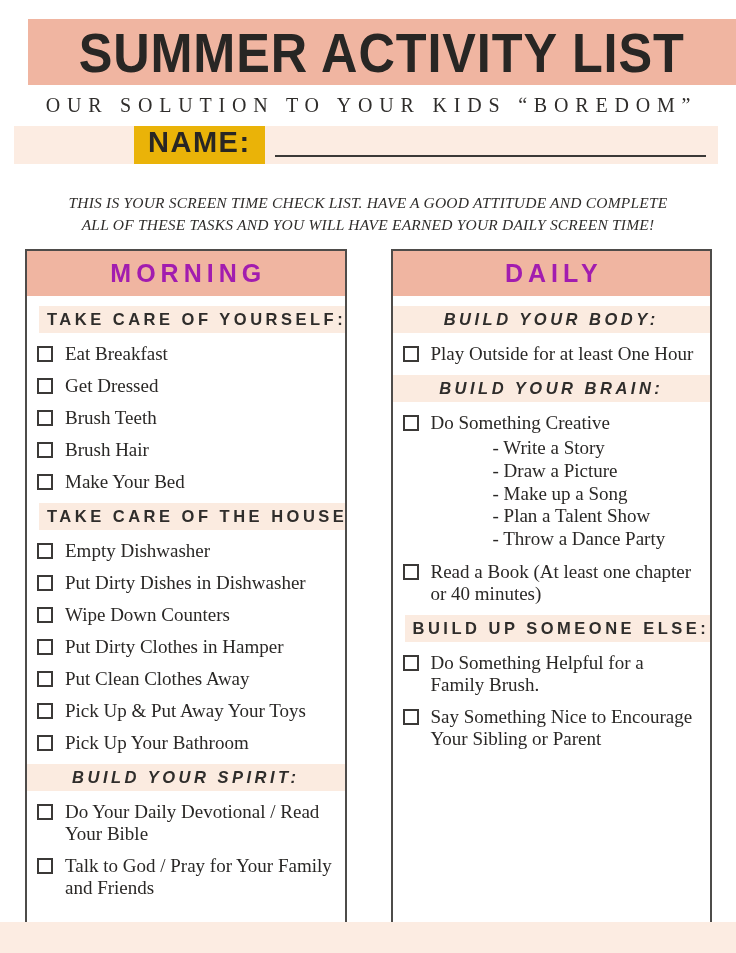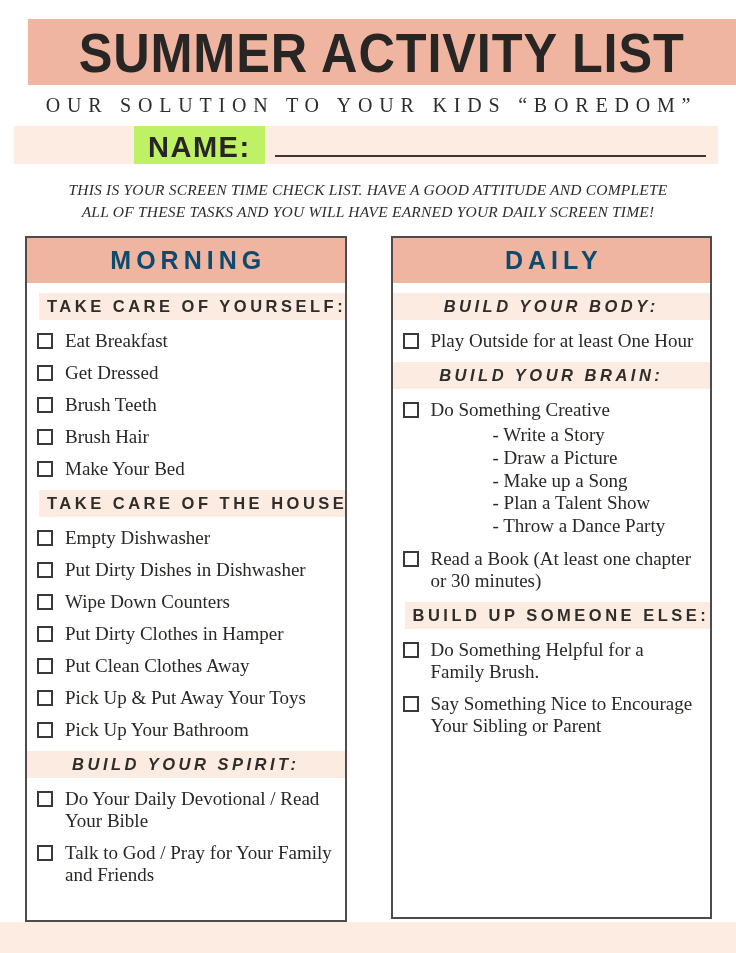--- a/index.html
+++ b/index.html
@@ -21,49 +21,49 @@
   }
   .subtitle {
     margin-top:9px; text-align:center;
     font-size:20px; letter-spacing:.34em; text-indent:.34em;
     color:#2f2d2b; white-space:nowrap;
   }
   
   .name-row { margin-top:9px; height:38px; display:flex; align-items:stretch; }
   .name-pink-left { width:120px; margin-left:14px; background:#fcece2; }
   .name-label-wrap {
-    background:#bef264; display:flex; align-items:flex-end; padding:0 14px;
+    background:#eab308; display:flex; align-items:flex-start; padding:0 14px;
   }
   .name-label {
     font-family:"Liberation Sans", sans-serif; font-weight:700;
     font-size:29px; letter-spacing:1.5px; color:#282624;
   }
   .name-pink-right { flex:1; margin-right:18px; background:#fcece2; position:relative; }
   .name-underline {
     position:absolute; left:10px; right:12px; bottom:7px; height:2px;
     background:#3b3937; cursor:text;
   }
   
   .notice {
-    margin-top:15px; text-align:center; font-style:italic;
+    margin-top:28px; text-align:center; font-style:italic;
     font-size:15.5px; line-height:1.42; color:#2f2d2b; letter-spacing:.2px;
   }
   
   .columns { display:flex; gap:44px; margin:13px 24px 0 25px; align-items:flex-start; }
   .box {
     flex:1; border:2px solid #4e4c4a; background:#ffffff;
     height:686px; overflow:hidden;
   }
   .columns .box:nth-child(2) { height:683px; }
   .box-title-band {
     height:45px; background:#f0b5a1; display:flex; align-items:center; justify-content:center;
   }
   .box-title {
     font-family:"Liberation Sans", sans-serif; font-weight:700;
-    font-size:25px; letter-spacing:5px; text-indent:5px; color:#0c4a6e;
+    font-size:25px; letter-spacing:5px; text-indent:5px; color:#a21caf;
   }
   .section-band {
     margin-top:10px; background:#fbebe0; padding:4px 8px;
     font-family:"Liberation Sans", sans-serif; font-weight:700;
     font-size:16.5px; letter-spacing:3.5px; color:#2f2d2b; white-space:nowrap;
   }
   .section-band.center { text-align:center;font-style:italic; }
   .section-band.left { text-align:right;margin-left:12px; }
   
   .item { display:flex; margin:10px 8px 0 10px; }
@@ -190,21 +190,21 @@
         </div>
         <div class="subitems">
           <div class="subitem">Write a Story</div>
           <div class="subitem">Draw a Picture</div>
           <div class="subitem">Make up a Song</div>
           <div class="subitem">Plan a Talent Show</div>
           <div class="subitem">Throw a Dance Party</div>
         </div>
         <div class="item">
           <span class="checkbox"></span>
-          <span class="item-text">Read a Book (At least one chapter or 30 minutes)</span>
+          <span class="item-text">Read a Book (At least one chapter or 40 minutes)</span>
         </div>
         <div class="section-band left">BUILD UP SOMEONE ELSE:</div>
         <div class="item">
           <span class="checkbox"></span>
           <span class="item-text">Do Something Helpful for a Family Brush.</span>
         </div>
         <div class="item">
           <span class="checkbox"></span>
           <span class="item-text">Say Something Nice to Encourage Your Sibling or Parent</span>
         </div>

